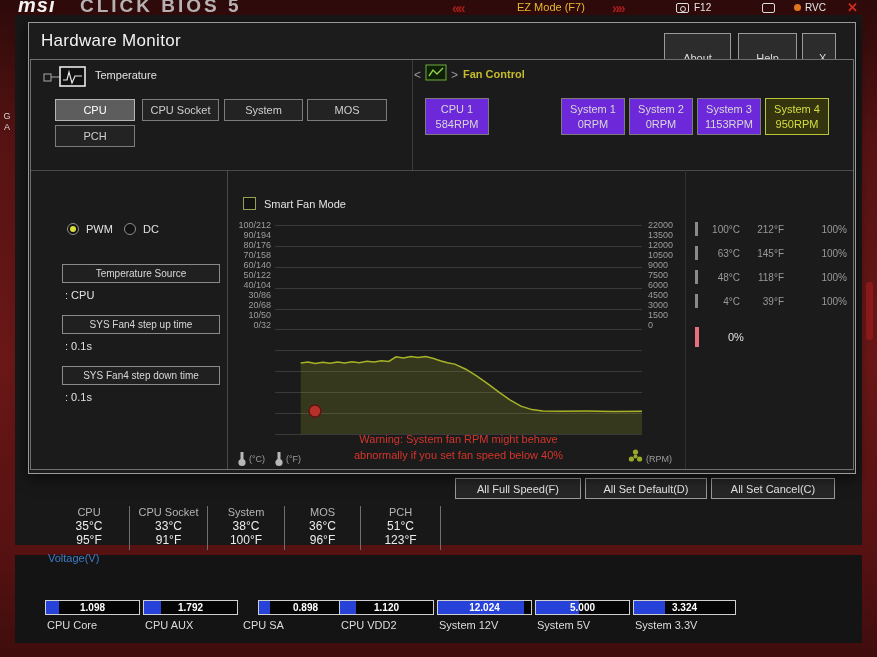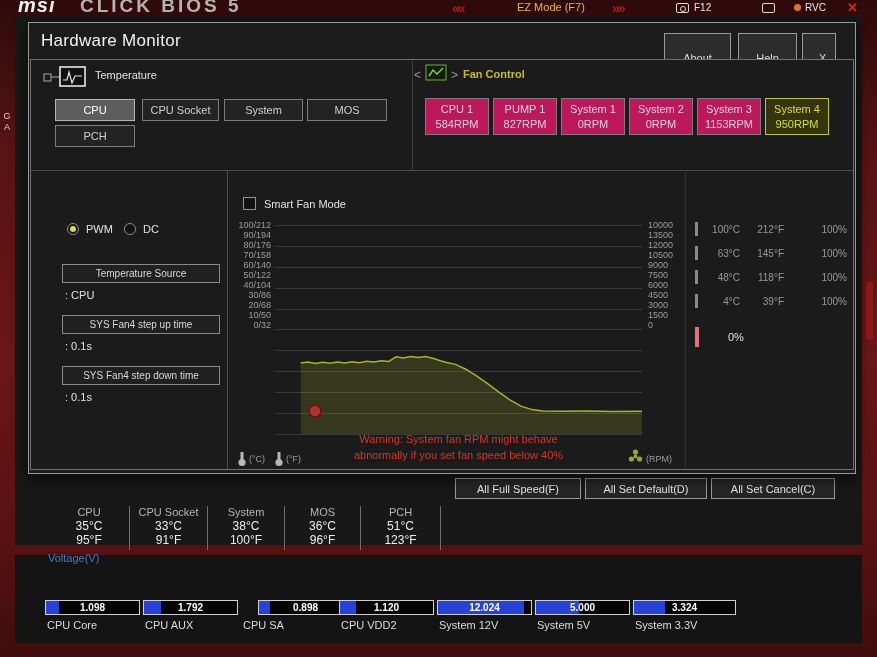--- a/index.html
+++ b/index.html
@@ -37,21 +37,21 @@
   .dlg-body{left:1px;right:1px;top:36px;bottom:3px;border:1px solid #6f6f6f;background:#1b1b1b}
   .divider{background:#4a4a4a}
 
   .txt11{font-size:11px;color:#e2e2e2}
   .crumb-arrow{font-size:12px;color:#9a9a9a;cursor:pointer}
   .fan-label{font-size:11px;font-weight:bold;color:#c6bc2b}
 
   .ttab{position:absolute;height:22px;background:#232323;border:1px solid #7c7c7c;color:#cfcfcf;
     font-size:11px;line-height:20px;text-align:center;cursor:pointer}
   .ttab.sel{background:#5d5d5d;border-color:#b5b5b5;color:#fff}
-  .ftab{position:absolute;width:64px;height:37px;background:#be185d;border:1px solid #7c7c7c;color:#d8d8d8;
+  .ftab{position:absolute;width:64px;height:37px;background:#6d28d9;border:1px solid #7c7c7c;color:#d8d8d8;
     font-size:11px;text-align:center;padding-top:3px;line-height:15px;cursor:pointer}
   .ftab.sel{background:#34340f;border-color:#bcc737;color:#d6df3e}
 
   .radio{position:absolute;width:12px;height:12px;border:1px solid #8f8f8f;border-radius:50%;background:#121212;cursor:pointer}
   .radio.on::after{content:"";position:absolute;left:2px;top:2px;width:6px;height:6px;border-radius:50%;background:#d7dd39}
   .checkbox{position:absolute;width:13px;height:13px;border:1px solid #97a04e;background:#121212;cursor:pointer}
   .field-btn{position:absolute;width:158px;height:19px;background:#202020;border:1px solid #8a8a8a;color:#d8d8d8;
     font-size:10px;line-height:17px;text-align:center;cursor:pointer}
 
   .plot{background:repeating-linear-gradient(to bottom,#3a3a3a 0,#3a3a3a 1px,transparent 1px,transparent 20.9px)}
@@ -139,24 +139,20 @@
         <rect x="1" y="1" width="20" height="15" fill="#102008" stroke="#6fae3c"></rect>
         <polyline points="4,12 8,6 12,10 18,4" fill="none" stroke="#8fd045" stroke-width="1.4"></polyline>
       </svg>
       <div class="abs crumb-arrow" style="left:420px;top:8px">&gt;</div>
       <div class="abs fan-label" style="left:432px;top:8px">Fan Control</div>
 
       <div class="ftab" style="left:394px;top:38px">
         <div>CPU 1</div>
         <div>584RPM</div>
       </div>
-      <div class="ftab" style="left:462px;top:38px">
-        <div>PUMP 1</div>
-        <div>827RPM</div>
-      </div>
       <div class="ftab" style="left:530px;top:38px">
         <div>System 1</div>
         <div>0RPM</div>
       </div>
       <div class="ftab" style="left:598px;top:38px">
         <div>System 2</div>
         <div>0RPM</div>
       </div>
       <div class="ftab" style="left:666px;top:38px">
         <div>System 3</div>
@@ -189,21 +185,21 @@
           <div>70/158</div>
         <div>60/140</div>
           <div>50/122</div>
         <div>40/104</div>
           <div>30/86</div>
         <div>20/68</div>
           <div>10/50</div>
         <div>0/32</div>
       </div>
       <div class="axis-col" style="left:617px;top:160px;width:40px;height:220px;text-align:left">
-        <div>10000</div>
+        <div>22000</div>
           <div>13500</div>
         <div>12000</div>
           <div>10500</div>
         <div>9000</div>
           <div>7500</div>
         <div>6000</div>
           <div>4500</div>
         <div>3000</div>
           <div>1500</div>
         <div>0</div>

